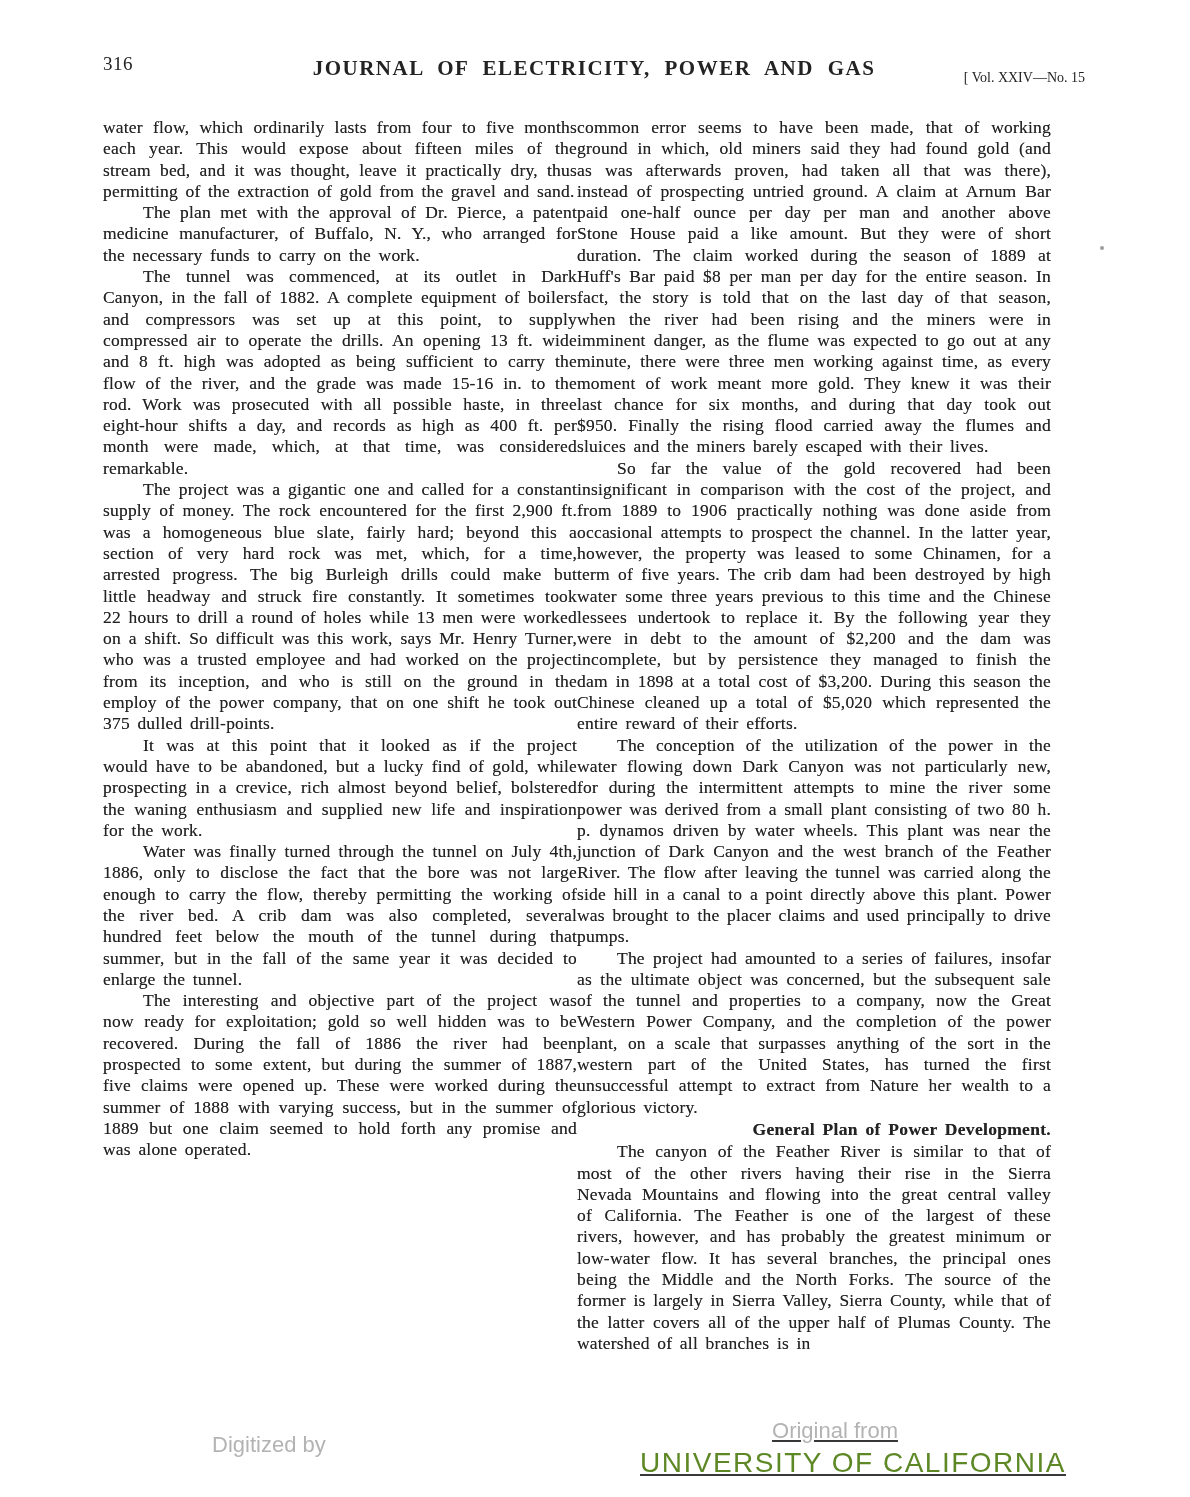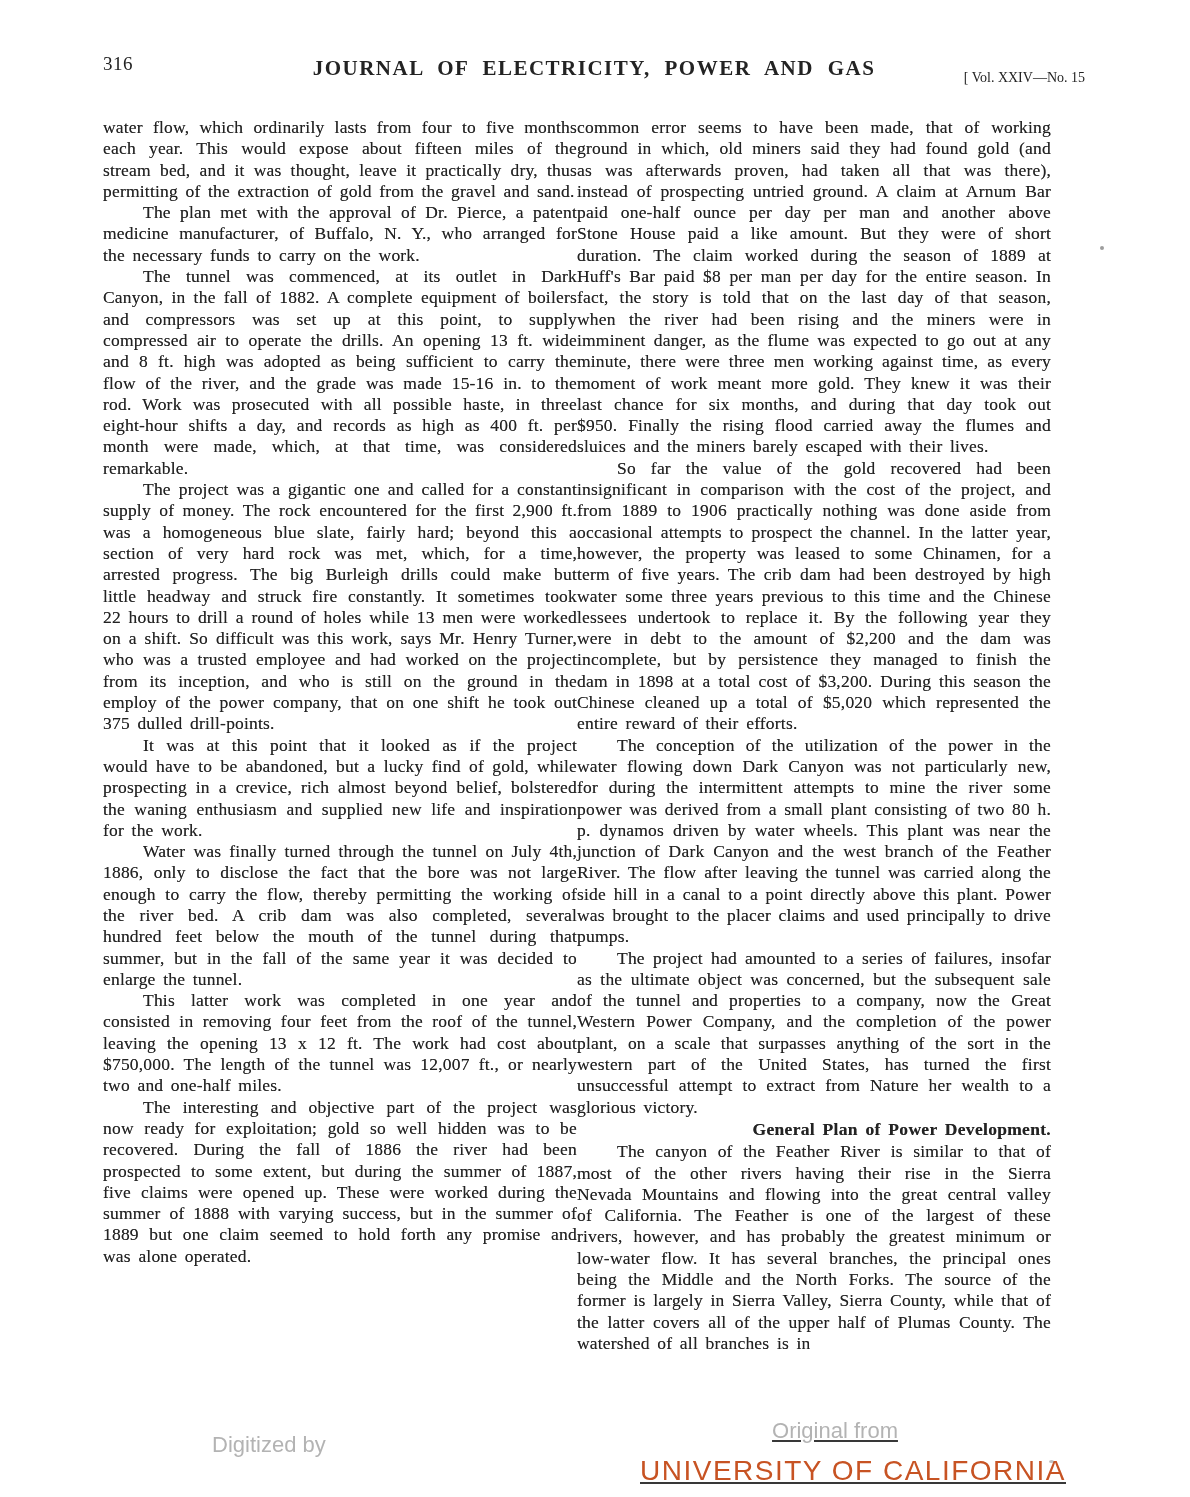--- a/index.html
+++ b/index.html
@@ -118,23 +118,23 @@
     opacity: 0.9;
     text-decoration: underline;
   }
   .original-from {
     font-size: 22px;
     color: #ababab;
     white-space: nowrap;
   }
   .institution {
     font-size: 28px;
-    color: #c2410c;
+    color: #4d7c0f;
     letter-spacing: 1.5px;
-    margin-top: 11px;
+    margin-top: 3px;
     white-space: nowrap;
   }
   
   .artifact-dot {
     position: absolute;
     background: #4d4d4d;
     border-radius: 50%;
     opacity: 0.55;
   }
   .dot-a { left: 1100px; top: 246px; width: 4px; height: 4px; }
@@ -151,21 +151,20 @@
 
 <div class="columns">
 
   <div class="col">
     <p class="para cont">water flow, which ordinarily lasts from four to five months each year. This would expose about fifteen miles of the stream bed, and it was thought, leave it practically dry, thus permitting of the extraction of gold from the gravel and sand.</p>
     <p class="para">The plan met with the approval of Dr. Pierce, a patent medicine manufacturer, of Buffalo, N. Y., who arranged for the necessary funds to carry on the work.</p>
     <p class="para">The tunnel was commenced, at its outlet in Dark Canyon, in the fall of 1882. A complete equipment of boilers and compressors was set up at this point, to supply compressed air to operate the drills. An opening 13 ft. wide and 8 ft. high was adopted as being sufficient to carry the flow of the river, and the grade was made 15-16 in. to the rod. Work was prosecuted with all possible haste, in three eight-hour shifts a day, and records as high as 400 ft. per month were made, which, at that time, was considered remarkable.</p>
     <p class="para">The project was a gigantic one and called for a constant supply of money. The rock encountered for the first 2,900 ft. was a homogeneous blue slate, fairly hard; beyond this a section of very hard rock was met, which, for a time, arrested progress. The big Burleigh drills could make but little headway and struck fire constantly. It sometimes took 22 hours to drill a round of holes while 13 men were worked on a shift. So difficult was this work, says Mr. Henry Turner, who was a trusted employee and had worked on the project from its inception, and who is still on the ground in the employ of the power company, that on one shift he took out 375 dulled drill-points.</p>
     <p class="para">It was at this point that it looked as if the project would have to be abandoned, but a lucky find of gold, while prospecting in a crevice, rich almost beyond belief, bolstered the waning enthusiasm and supplied new life and inspiration for the work.</p>
     <p class="para">Water was finally turned through the tunnel on July 4th, 1886, only to disclose the fact that the bore was not large enough to carry the flow, thereby permitting the working of the river bed. A crib dam was also completed, several hundred feet below the mouth of the tunnel during that summer, but in the fall of the same year it was decided to enlarge the tunnel.</p>
-    <p class="para">This latter work was completed in one year and consisted in removing four feet from the roof of the tunnel, leaving the opening 13 x 12 ft. The work had cost about $750,000. The length of the tunnel was 12,007 ft., or nearly two and one-half miles.</p>
     <p class="para">The interesting and objective part of the project was now ready for exploitation; gold so well hidden was to be recovered. During the fall of 1886 the river had been prospected to some extent, but during the summer of 1887, five claims were opened up. These were worked during the summer of 1888 with varying success, but in the summer of 1889 but one claim seemed to hold forth any promise and was alone operated.</p>
   </div>
 
   <div class="col">
     <p class="para cont">common error seems to have been made, that of working ground in which, old miners said they had found gold (and as was afterwards proven, had taken all that was there), instead of prospecting untried ground. A claim at Arnum Bar paid one-half ounce per day per man and another above Stone House paid a like amount. But they were of short duration. The claim worked during the season of 1889 at Huff's Bar paid $8 per man per day for the entire season. In fact, the story is told that on the last day of that season, when the river had been rising and the miners were in imminent danger, as the flume was expected to go out at any minute, there were three men working against time, as every moment of work meant more gold. They knew it was their last chance for six months, and during that day took out $950. Finally the rising flood carried away the flumes and sluices and the miners barely escaped with their lives.</p>
     <p class="para">So far the value of the gold recovered had been insignificant in comparison with the cost of the project, and from 1889 to 1906 practically nothing was done aside from occasional attempts to prospect the channel. In the latter year, however, the property was leased to some Chinamen, for a term of five years. The crib dam had been destroyed by high water some three years previous to this time and the Chinese lessees undertook to replace it. By the following year they were in debt to the amount of $2,200 and the dam was incomplete, but by persistence they managed to finish the dam in 1898 at a total cost of $3,200. During this season the Chinese cleaned up a total of $5,020 which represented the entire reward of their efforts.</p>
     <p class="para">The conception of the utilization of the power in the water flowing down Dark Canyon was not particularly new, for during the intermittent attempts to mine the river some power was derived from a small plant consisting of two 80 h. p. dynamos driven by water wheels. This plant was near the junction of Dark Canyon and the west branch of the Feather River. The flow after leaving the tunnel was carried along the side hill in a canal to a point directly above this plant. Power was brought to the placer claims and used principally to drive pumps.</p>
     <p class="para">The project had amounted to a series of failures, insofar as the ultimate object was concerned, but the subsequent sale of the tunnel and properties to a company, now the Great Western Power Company, and the completion of the power plant, on a scale that surpasses anything of the sort in the western part of the United States, has turned the first unsuccessful attempt to extract from Nature her wealth to a glorious victory.</p>
     <p class="para section-heading">General Plan of Power Development.</p>
     <p class="para">The canyon of the Feather River is similar to that of most of the other rivers having their rise in the Sierra Nevada Mountains and flowing into the great central valley of California. The Feather is one of the largest of these rivers, however, and has probably the greatest minimum or low-water flow. It has several branches, the principal ones being the Middle and the North Forks. The source of the former is largely in Sierra Valley, Sierra County, while that of the latter covers all of the upper half of Plumas County. The watershed of all branches is in</p>

